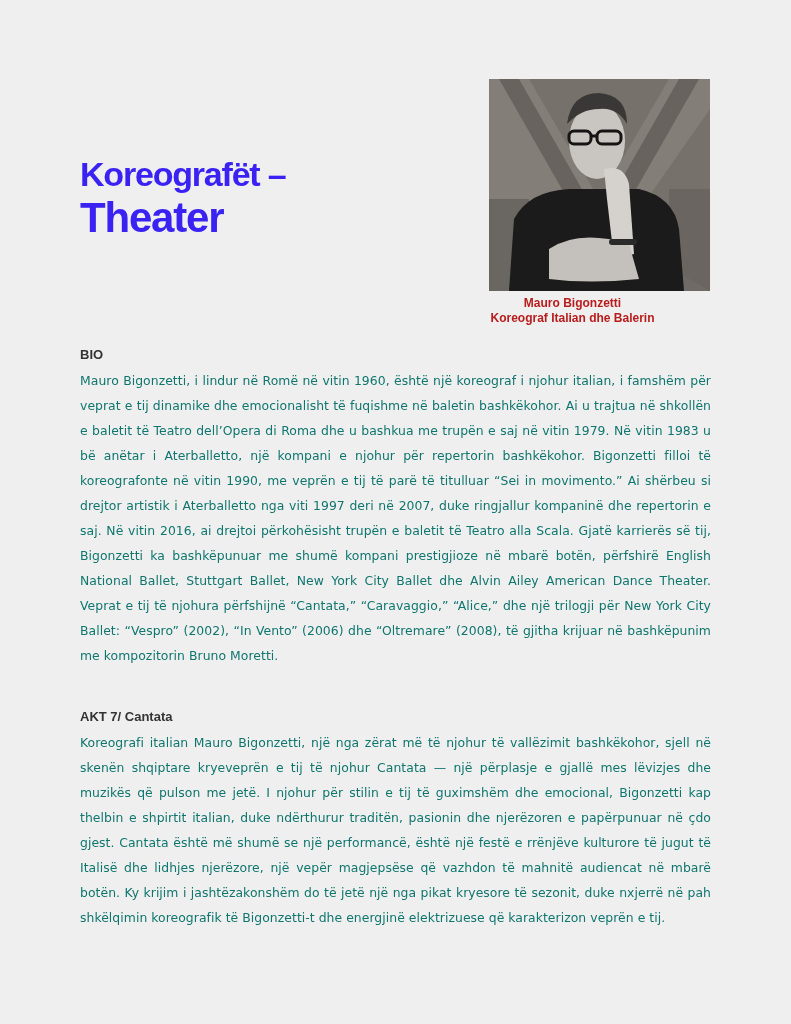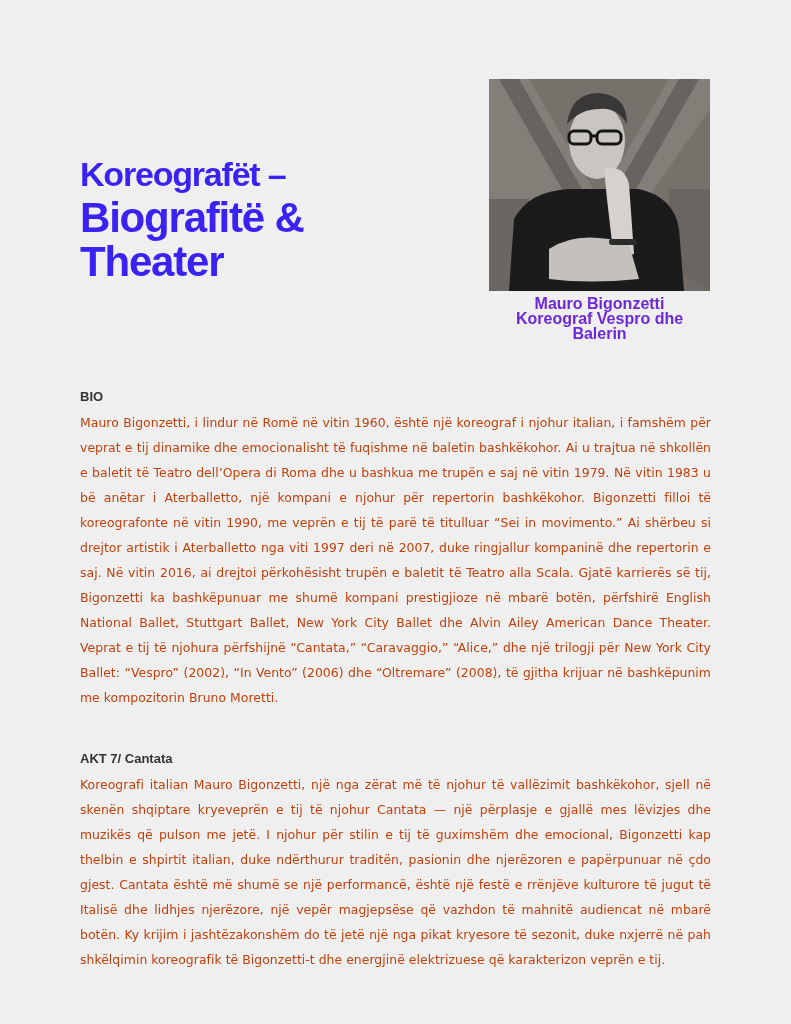--- a/index.html
+++ b/index.html
@@ -9,38 +9,37 @@
   }
   .title { position: absolute; left: 80px; top: 152px; color: #3a22f2; line-height: 44px; }
   .title .l1 { font-size: 34px; font-weight: 700; letter-spacing: -1.2px; display: block; }
   .title .l2 { font-size: 42px; font-weight: 700; letter-spacing: -1.2px; display: block; }
   .photo {
     position: absolute; left: 489px; top: 79px; width: 221px; height: 212px;
     background: #6e6a66; overflow: hidden;
   }
   .photo svg { display: block; }
   .caption {
-    position: absolute; left: 489px; top: 296px; width: 221px; text-align: center;
-    font-size: 16px; font-weight: 700; color: #6d28d9; line-height: 15px;
+    position: absolute; left: 462px; top: 296px; width: 221px; text-align: center;
+    font-size: 12px; font-weight: 700; color: #b91c1c; line-height: 15px;
   }
-  .section { position: absolute; left: 80px; width: 631px; margin-top: 42px; }
+  .section { position: absolute; left: 80px; width: 631px; }
   .section h3 { margin: 0; font-size: 13px; font-weight: 700; color: #333; line-height: 18px; }
   .section p {
-    margin: 4px 0 0 0; font-size: 13.6px; line-height: 25px; text-align: justify; color: #c2410c;
+    margin: 4px 0 0 0; font-size: 13.6px; line-height: 25px; text-align: justify; color: #0f766e;
     font-family: "DejaVu Sans", sans-serif; font-size: 12.4px; letter-spacing: 0.05px;
   }
   #bio { top: 346px; }
   #akt { top: 708px; }
 </style>
 </head>
 <body>
 
 <div class="title">
   <span class="l1">Koreografët –</span>
-  <span class="l2">Biografitë &amp;</span>
   <span class="l2">Theater</span>
 </div>
 
 <div class="photo">
   <svg width="221" height="212" viewBox="0 0 221 212">
     <rect width="221" height="212" fill="#77716b"></rect>
     <path d="M0 0 L40 0 L110 120 L180 0 L221 0 L221 30 L130 160 L221 212 L180 212 L110 150 L40 212 L0 212 L0 30 Z" fill="#8c8780" opacity="0.6"></path>
     <path d="M10 0 L30 0 L110 140 L190 0 L210 0 L110 175 Z" fill="#5c5853" opacity="0.7"></path>
     <rect x="0" y="120" width="40" height="92" fill="#5a5651" opacity="0.6"></rect>
     <rect x="180" y="110" width="41" height="102" fill="#625e58" opacity="0.6"></rect>
@@ -50,21 +49,21 @@
     <rect x="80" y="52" width="22" height="13" rx="5" fill="none" stroke="#141414" stroke-width="3"></rect>
     <rect x="108" y="52" width="24" height="13" rx="5" fill="none" stroke="#141414" stroke-width="3"></rect>
     <line x1="102" y1="57" x2="108" y2="57" stroke="#141414" stroke-width="3"></line>
     <path d="M115 90 Q135 85 140 105 L145 175 L125 180 L118 120 Z" fill="#d5d2ce"></path>
     <path d="M60 170 Q90 150 140 165 L150 200 Q100 205 60 200 Z" fill="#c4c0bb"></path>
     <rect x="120" y="160" width="28" height="6" rx="3" fill="#2a2a2a"></rect>
   </svg>
 </div>
 <div class="caption">
   <div>Mauro Bigonzetti</div>
-  <div>Koreograf Vespro dhe Balerin</div>
+  <div>Koreograf Italian dhe Balerin</div>
 </div>
 
 <div class="section" id="bio">
   <h3>BIO</h3>
   <p>Mauro Bigonzetti, i lindur në Romë në vitin 1960, është një koreograf i njohur italian, i famshëm për veprat e tij dinamike dhe emocionalisht të fuqishme në baletin bashkëkohor. Ai u trajtua në shkollën e baletit të Teatro dell’Opera di Roma dhe u bashkua me trupën e saj në vitin 1979. Në vitin 1983 u bë anëtar i Aterballetto, një kompani e njohur për repertorin bashkëkohor. Bigonzetti filloi të koreografonte në vitin 1990, me veprën e tij të parë të titulluar “Sei in movimento.” Ai shërbeu si drejtor artistik i Aterballetto nga viti 1997 deri në 2007, duke ringjallur kompaninë dhe repertorin e saj. Në vitin 2016, ai drejtoi përkohësisht trupën e baletit të Teatro alla Scala. Gjatë karrierës së tij, Bigonzetti ka bashkëpunuar me shumë kompani prestigjioze në mbarë botën, përfshirë English National Ballet, Stuttgart Ballet, New York City Ballet dhe Alvin Ailey American Dance Theater. Veprat e tij të njohura përfshijnë “Cantata,” “Caravaggio,” “Alice,” dhe një trilogji për New York City Ballet: “Vespro” (2002), “In Vento” (2006) dhe “Oltremare” (2008), të gjitha krijuar në bashkëpunim me kompozitorin Bruno Moretti.</p>
 </div>
 
 <div class="section" id="akt">
   <h3>AKT 7/ Cantata</h3>
   <p>Koreografi italian Mauro Bigonzetti, një nga zërat më të njohur të vallëzimit bashkëkohor, sjell në skenën shqiptare kryeveprën e tij të njohur Cantata — një përplasje e gjallë mes lëvizjes dhe muzikës që pulson me jetë. I njohur për stilin e tij të guximshëm dhe emocional, Bigonzetti kap thelbin e shpirtit italian, duke ndërthurur traditën, pasionin dhe njerëzoren e papërpunuar në çdo gjest. Cantata është më shumë se një performancë, është një festë e rrënjëve kulturore të jugut të Italisë dhe lidhjes njerëzore, një vepër magjepsëse që vazhdon të mahnitë audiencat në mbarë botën. Ky krijim i jashtëzakonshëm do të jetë një nga pikat kryesore të sezonit, duke nxjerrë në pah shkëlqimin koreografik të Bigonzetti-t dhe energjinë elektrizuese që karakterizon veprën e tij.</p>

